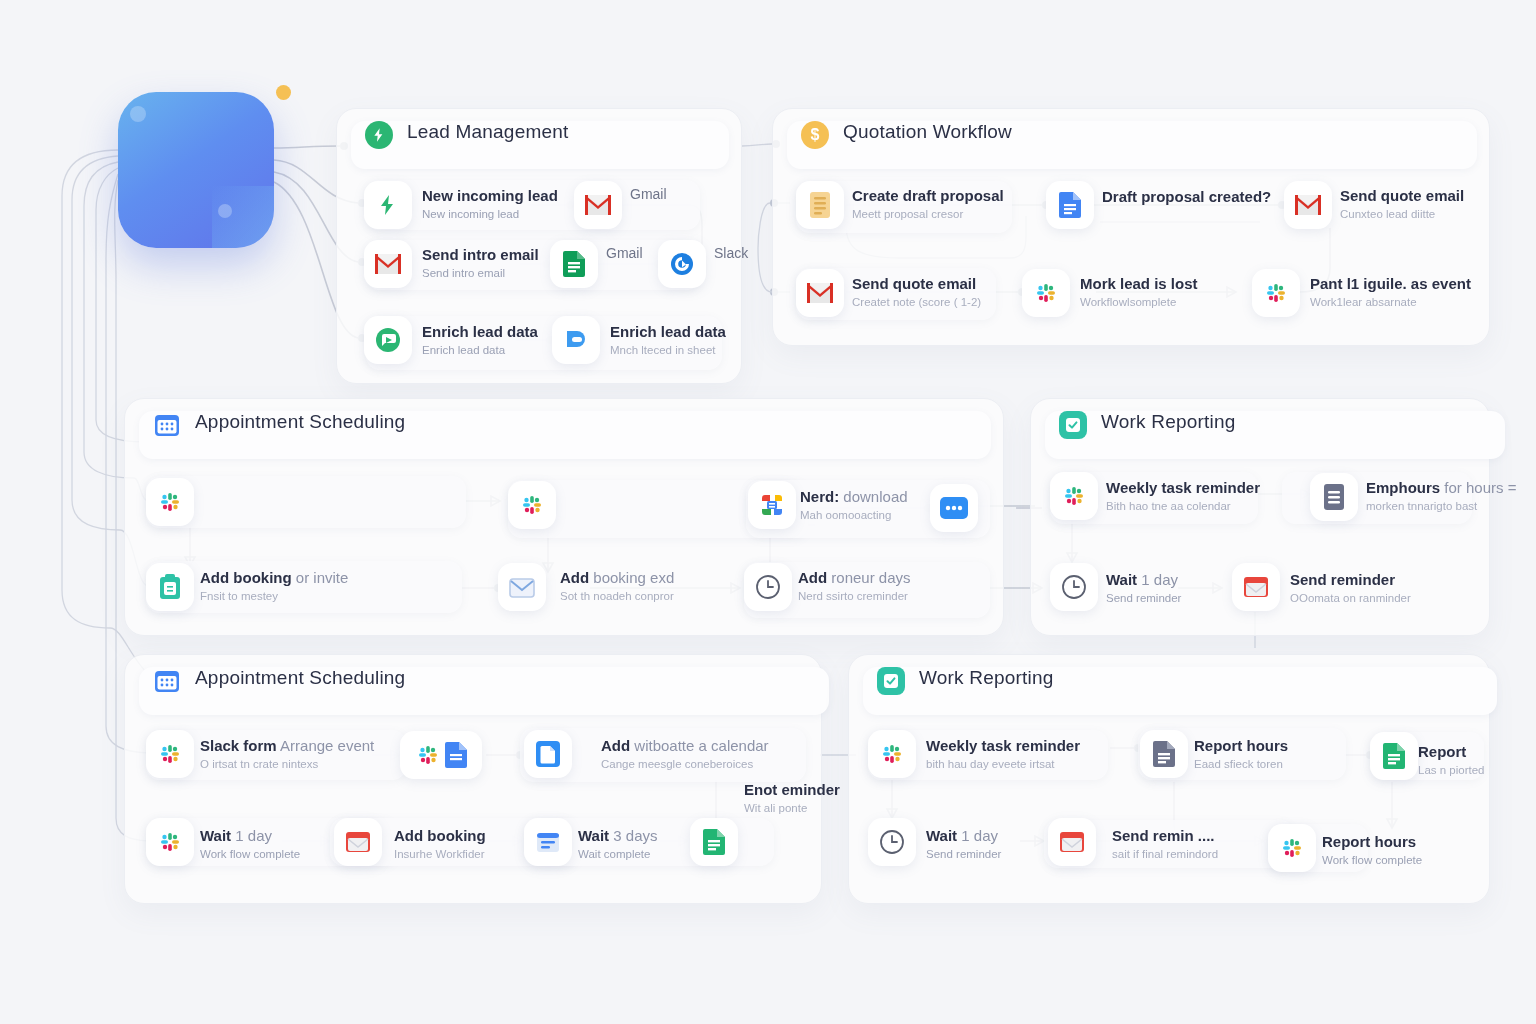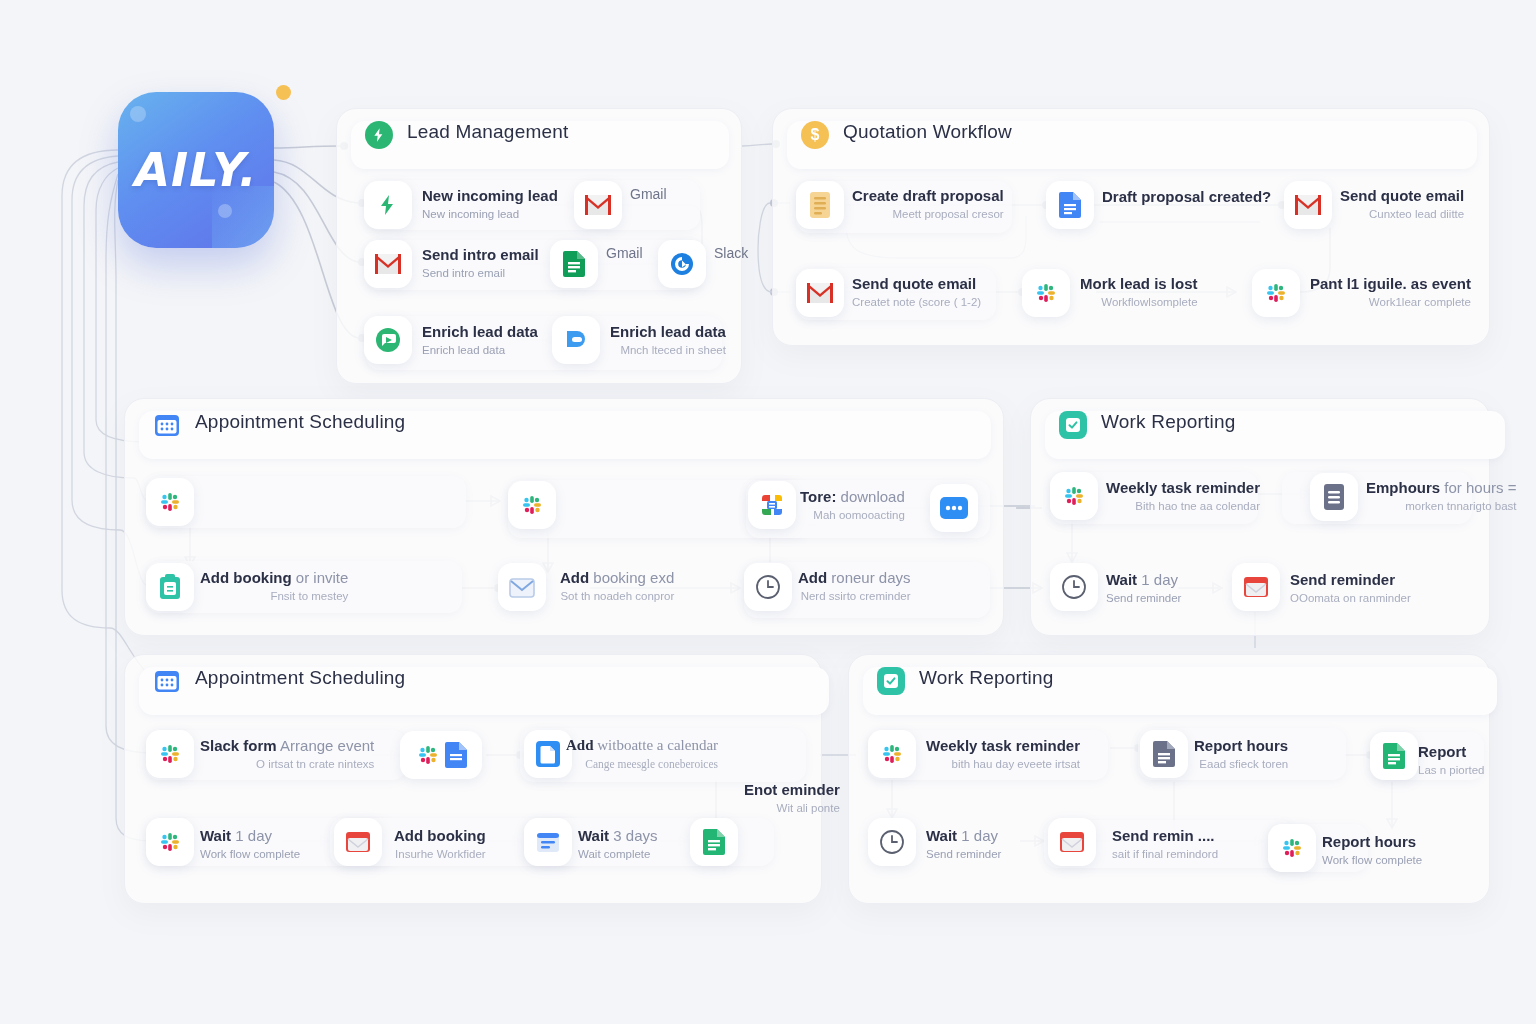--- a/index.html
+++ b/index.html
@@ -144,21 +144,21 @@
   }
   .lbl-main .soft { color: #8d93a8; font-weight: normal; }
   .lbl-main .bold { font-weight: bold; }
   .lbl-sub {
     font-size: 11.5px;
     color: #9aa0b4;
     white-space: nowrap;
     line-height: 15px;
     margin-top: 2px;
   }
-  .lbl-sub.blur { filter: blur(.35px); opacity: .85; text-align: right; }
+  .lbl-sub.blur { filter: blur(.35px); opacity: .85; }
 
   .chip-label {
     position: absolute;
     font-size: 14px;
     color: #6e7489;
     white-space: nowrap;
     z-index: 4;
   }
 
   
@@ -292,21 +292,20 @@
     <path d="M1200 841 L 1264 841"></path>
     <path d="M1264 841 l -9 -5 v 10 z" fill="#c7cbd6" stroke="none"></path>
     <path d="M1392 782 L 1392 828"></path>
     <path d="M1392 828 l -5 -9 h 10 z" fill="#c7cbd6" stroke="none"></path>
   </svg>
 
   <div class="logo">
     <div class="logo-blob-a"></div>
     <div class="logo-blob-b"></div>
     <div class="logo-corner"></div>
-    <span class="logo-text">AILY.</span>
   </div>
   <div class="dot-accent"></div>
 
   <div class="panel" style="left:336px; top:108px; width:406px; height:276px;">
     <div class="panel-header" style="width:378px;">
       <span class="hicon hicon-circle" style="background:#2bb673;">
         <svg width="16" height="16" viewBox="0 0 24 24" class="g">
             <path d="M13 2 L5 13 h5 l-1 9 L17 11 h-5 z" fill="#fff"></path>
           </svg>
       </span>
@@ -481,21 +480,21 @@
         <rect x="15" y="11.2" width="7" height="3.6" rx="1.8" fill="#ecb22e"></rect>
         <rect x="11.2" y="15" width="3.6" height="7" rx="1.8" fill="#e01e5a"></rect>
         <circle cx="7.5" cy="8" r="2.2" fill="#36c5f0"></circle>
         <circle cx="18" cy="8" r="2.2" fill="#2eb67d"></circle>
         <circle cx="18.5" cy="18" r="2.2" fill="#ecb22e"></circle>
         <circle cx="8" cy="18" r="2.2" fill="#e01e5a"></circle>
       </svg>
   </div>
   <div class="labels" style="left:1310px; top:274px;">
     <div class="lbl-main"><span class="bold">Pant l1 iguile. as  event</span></div>
-    <div class="lbl-sub blur">Work1lear complete</div>
+    <div class="lbl-sub blur">Work1lear absarnate</div>
   </div>
 
   <div class="panel" style="left:124px; top:398px; width:880px; height:238px;">
     <div class="panel-header" style="width:852px;">
       <span class="hicon">
         <svg width="28" height="28" viewBox="0 0 28 28">
             <rect x="2" y="4" width="24" height="21" rx="4" fill="#4285f4"></rect>
             <rect x="4.5" y="9" width="19" height="13.5" rx="2" fill="#fff"></rect>
             <circle cx="9" cy="13" r="1.4" fill="#4285f4"></circle>
             <circle cx="14" cy="13" r="1.4" fill="#4285f4"></circle>
@@ -547,21 +546,21 @@
         <path d="M3 6 a3 3 0 0 1 3 -3 h5 v6 H3 z" fill="#ea4335"></path>
         <path d="M23 6 a3 3 0 0 0 -3 -3 h-4 v6 h7 z" fill="#fbbc05"></path>
         <path d="M3 20 a3 3 0 0 0 3 3 h6 v-6 H3 z" fill="#34a853"></path>
         <path d="M23 20 a3 3 0 0 1 -3 3 h-5 v-6 h8 z" fill="#4285f4"></path>
         <rect x="8" y="9" width="10" height="8" rx="1.5" fill="#4285f4"></rect>
         <rect x="10" y="11" width="6" height="1.6" fill="#fff"></rect>
         <rect x="10" y="14" width="6" height="1.6" fill="#fff"></rect>
       </svg>
   </div>
   <div class="labels" style="left:800px; top:487px;">
-    <div class="lbl-main"><span class="bold">Tore:</span> <span class="soft">download</span></div>
+    <div class="lbl-main"><span class="bold">Nerd:</span> <span class="soft">download</span></div>
     <div class="lbl-sub blur">Mah oomooacting</div>
   </div>
 
   <div class="icon-tile" style="left:930px; top:484px;">
     <svg width="28" height="22" viewBox="0 0 28 22">
         <rect x="0" y="0" width="28" height="22" rx="5" fill="#2f8ef4"></rect>
         <circle cx="8" cy="11" r="2.2" fill="#fff"></circle>
         <circle cx="14" cy="11" r="2.2" fill="#fff"></circle>
         <circle cx="20" cy="11" r="2.2" fill="#fff"></circle>
       </svg>
@@ -731,21 +730,21 @@
       </svg>
   </div>
 
   <div class="icon-tile" style="left:524px; top:730px;">
     <svg width="26" height="28" viewBox="0 0 26 28">
         <rect x="1" y="1" width="24" height="26" rx="4" fill="#2f8ef4"></rect>
         <path d="M7 6 h8 l5 5 v11 a1.5 1.5 0 0 1 -1.5 1.5 H7 a1.5 1.5 0 0 1 -1.5 -1.5 V7.5 A1.5 1.5 0 0 1 7 6 z" fill="#fff"></path>
         <path d="M15 6 l5 5 h-5 z" fill="#cfe0fb"></path>
       </svg>
   </div>
-  <div class="labels" style="left:566px; top:736px;font-family:Liberation Serif, serif;">
+  <div class="labels" style="left:601px; top:736px;">
     <div class="lbl-main"><span class="bold">Add</span> <span class="soft">witboatte a calendar</span></div>
     <div class="lbl-sub blur">Cange meesgle coneberoices</div>
   </div>
 
   <div class="icon-tile" style="left:146px; top:818px;">
     <svg width="26" height="26" viewBox="0 0 26 26">
         <rect x="4" y="11.2" width="7" height="3.6" rx="1.8" fill="#36c5f0"></rect>
         <rect x="11.2" y="4" width="3.6" height="7" rx="1.8" fill="#2eb67d"></rect>
         <rect x="15" y="11.2" width="7" height="3.6" rx="1.8" fill="#ecb22e"></rect>
         <rect x="11.2" y="15" width="3.6" height="7" rx="1.8" fill="#e01e5a"></rect>

